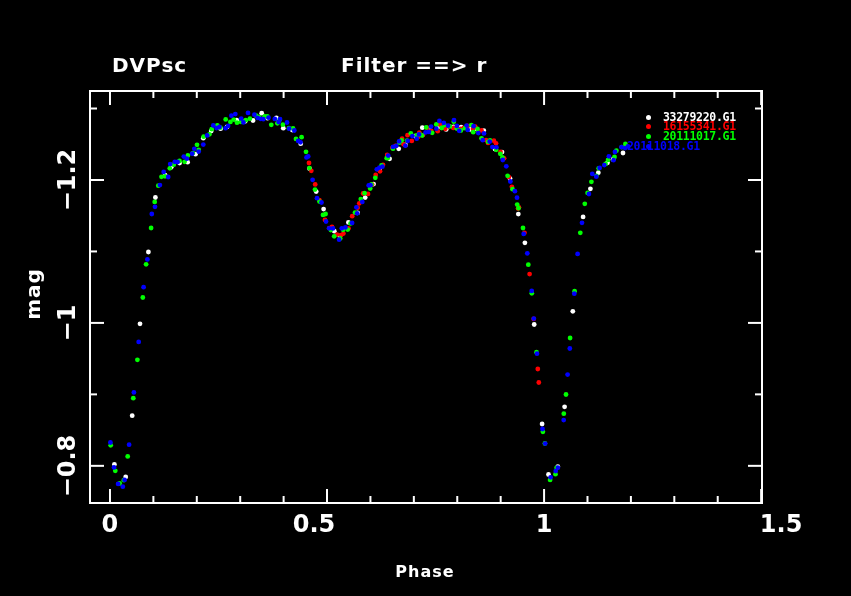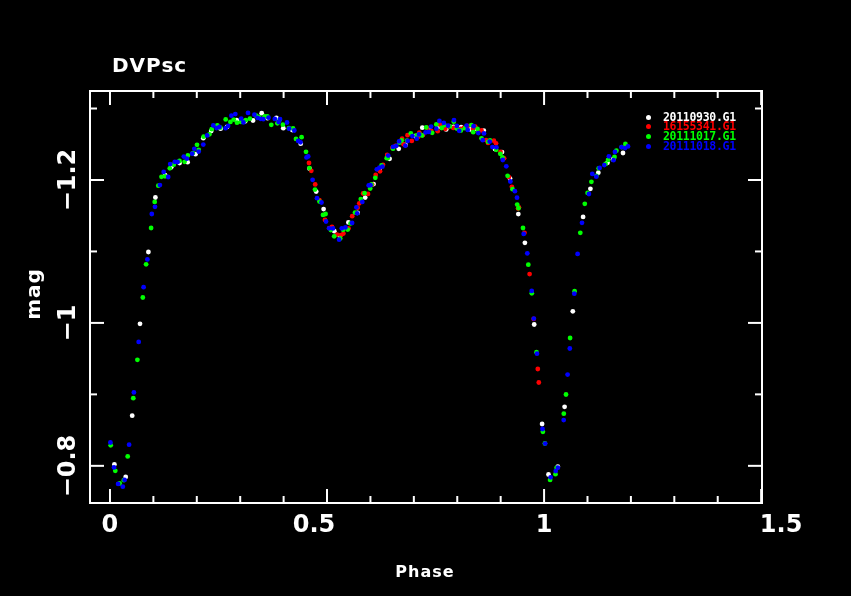--- a/index.html
+++ b/index.html
@@ -437,40 +437,41 @@
       <circle cx="599.6" cy="167.9" r="2.4" fill="#0000ff"></circle>
       <circle cx="604.3" cy="165.1" r="2.4" fill="#0000ff"></circle>
       <circle cx="608.9" cy="156.3" r="2.4" fill="#0000ff"></circle>
       <circle cx="613.5" cy="160.2" r="2.4" fill="#0000ff"></circle>
       <circle cx="615.0" cy="152.0" r="2.4" fill="#0000ff"></circle>
       <circle cx="621.5" cy="147.2" r="2.4" fill="#0000ff"></circle>
       <circle cx="625.1" cy="148.1" r="2.4" fill="#0000ff"></circle>
       <circle cx="628.0" cy="146.4" r="2.4" fill="#0000ff"></circle>
     </svg>
   <div class="txt title-obj">DVPsc</div>
+  <div class="txt title-filter">Filter ==&gt; r</div>
   <div class="txt xlab">Phase</div>
   <div class="txt ylab">mag</div>
   <div id="xticklabels">
       <div class="xtick-label" style="left: 109.969px;">0</div>
       <div class="xtick-label" style="left: 314px;">0.5</div>
       <div class="xtick-label" style="left: 544.078px;">1</div>
       <div class="xtick-label" style="left: 761.132px; margin-left: 20px;">1.5</div>
     </div>
   <div id="yticklabels">
       <div class="ytick-label" style="left: 67px; top: 179.975px;">−1.2</div>
       <div class="ytick-label" style="left: 67px; top: 322.906px;">−1</div>
       <div class="ytick-label" style="left: 67px; top: 465.838px;">−0.8</div>
     </div>
   <div id="legend">
       <span class="legend-dot" style="left: 646px; top: 114.5px; background: rgb(255, 255, 255);"></span>
-      <span class="legend-label" style="left: 663px; top: 111.5px; color: rgb(255, 255, 255);">20110930.G1</span>
+      <span class="legend-label" style="left: 663px; top: 111.5px; color: rgb(255, 255, 255);">33279220.G1</span>
       <div class="legend-row"></div>
       <span class="legend-dot" style="left: 646px; top: 124.2px; background: rgb(255, 0, 0);"></span>
       <span class="legend-label" style="left: 663px; top: 121.2px; color: rgb(255, 0, 0);">16155341.G1</span>
       <div class="legend-row"></div>
       <span class="legend-dot" style="left: 646px; top: 133.9px; background: rgb(0, 255, 0);"></span>
       <span class="legend-label" style="left: 663px; top: 130.9px; color: rgb(0, 255, 0); text-align: right;">20111017.G1</span>
       <div class="legend-row"></div>
       <span class="legend-dot" style="left: 646px; top: 143.6px; background: rgb(0, 0, 255);"></span>
-      <span class="legend-label" style="left: 663px; top: 140.6px; color: rgb(0, 0, 255);">20111018.G1</span>
+      <span class="legend-label" style="left: 627px; top: 140.6px; color: rgb(0, 0, 255);">20111018.G1</span>
       <div class="legend-row"></div>
     </div>
 </div>
 
 </body></html>

